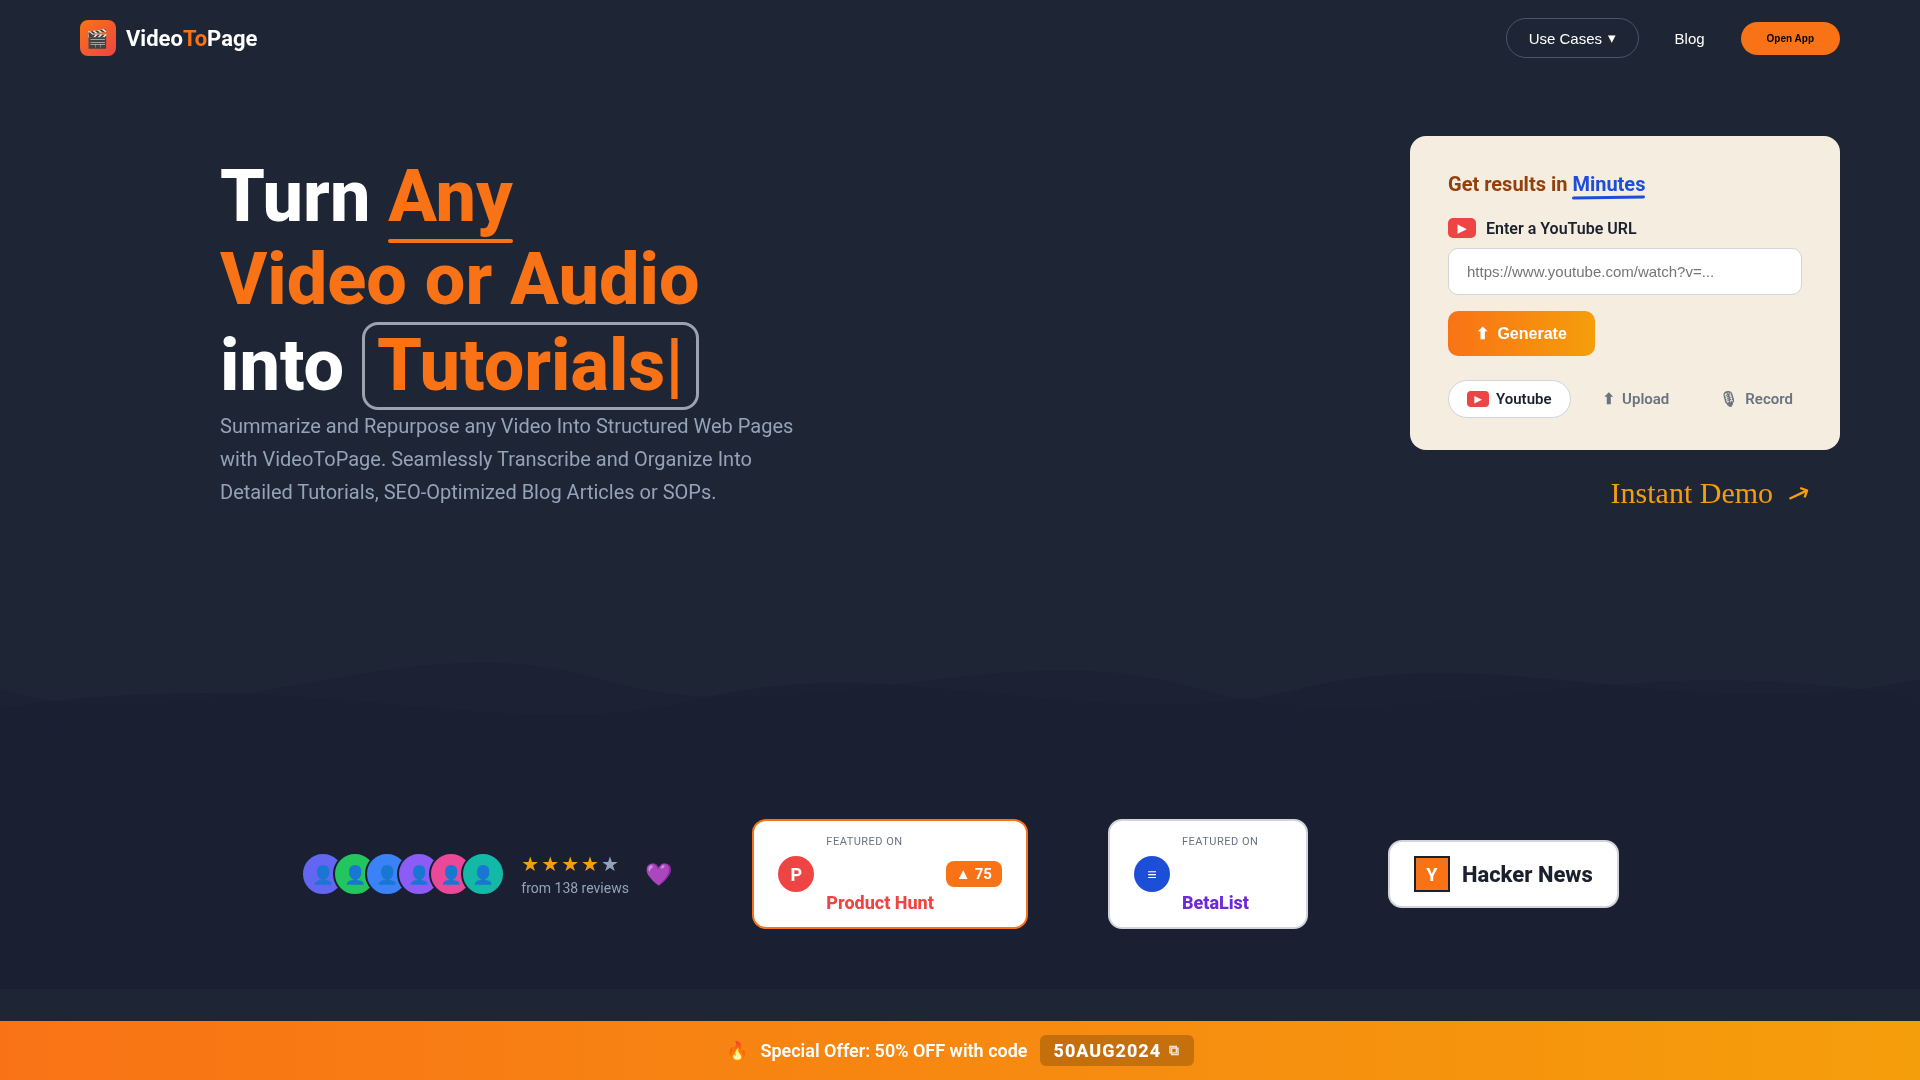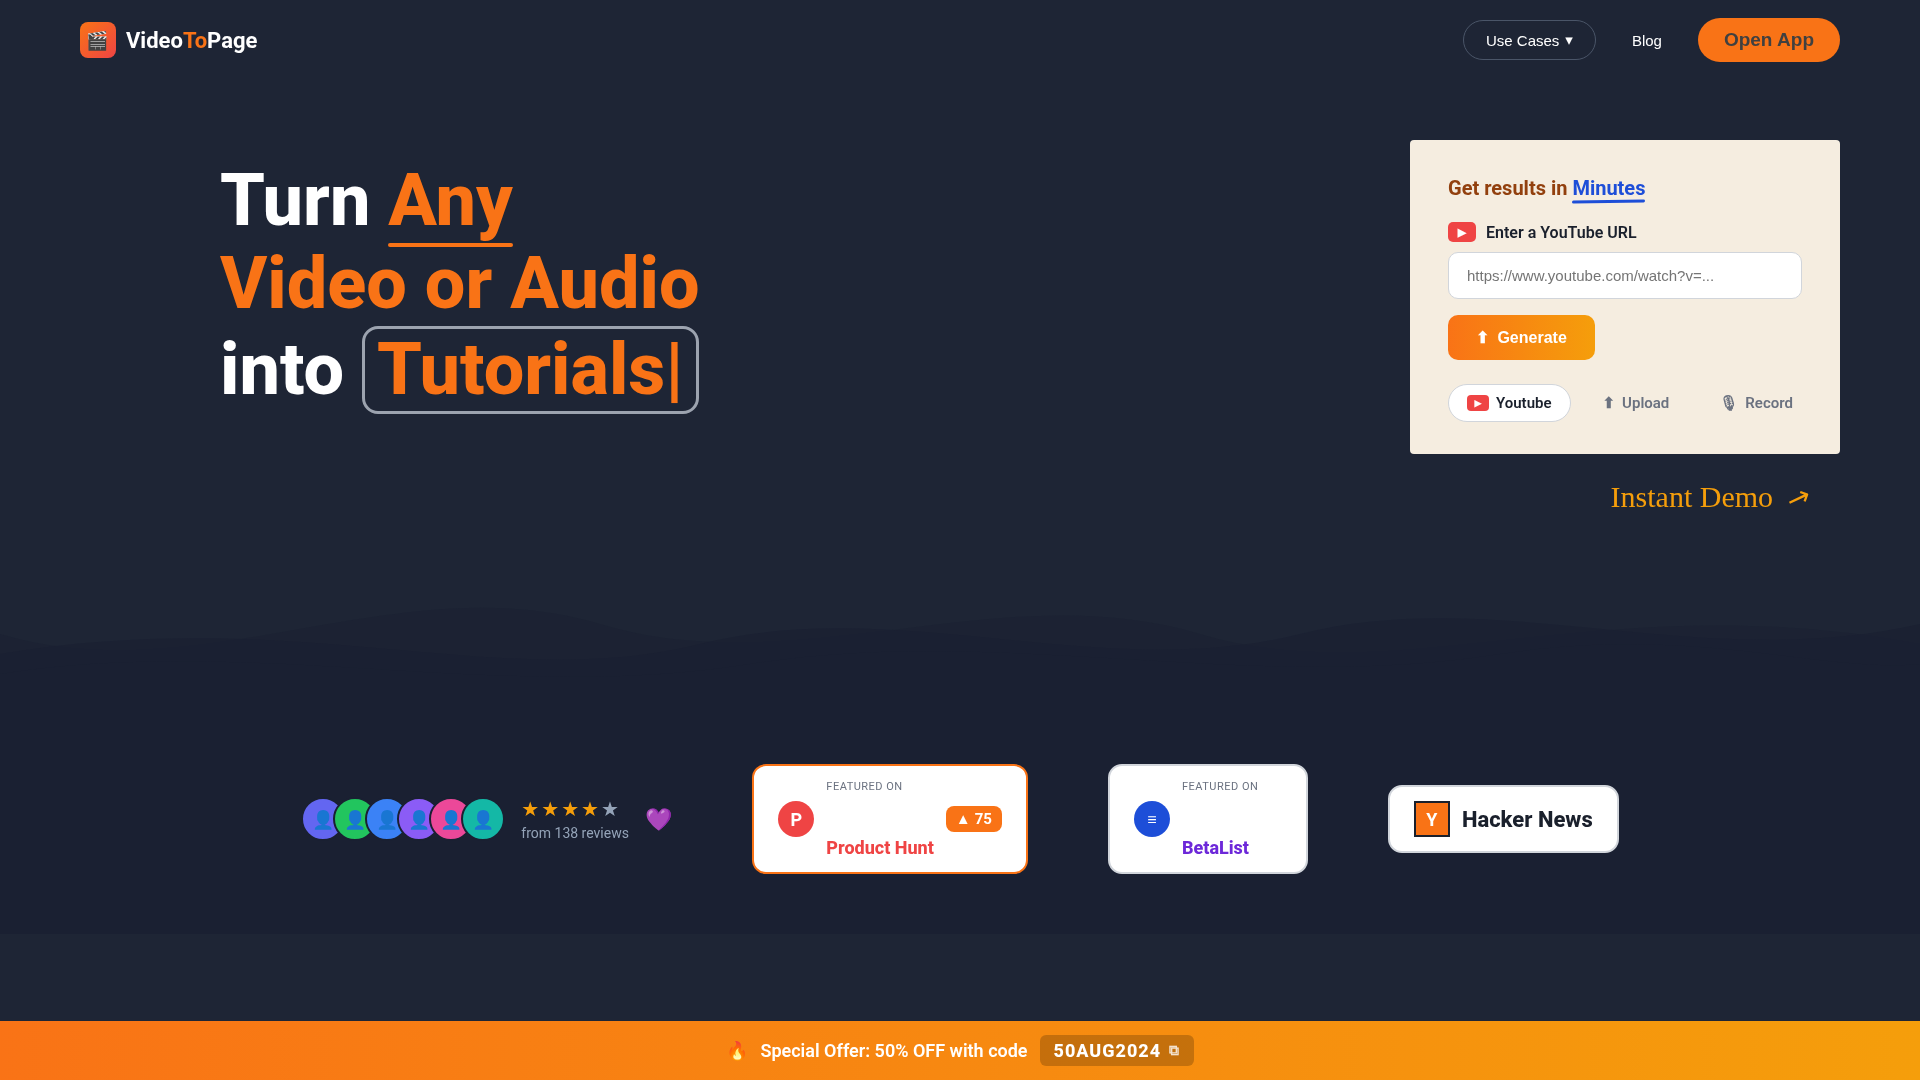--- a/index.html
+++ b/index.html
@@ -65,22 +65,22 @@
       background: transparent;
       color: #fff;
       font-size: 15px;
       cursor: pointer;
     }
     .btn-open-app {
       padding: 11px 26px;
       background: #f97316;
       border: none;
       border-radius: 50px;
-      color: #404040;
-      font-size: 19px;
+      color: #000000;
+      font-size: 10px;
       font-weight: 600;
       cursor: pointer;
     }
 
     
     .hero {
       display: flex;
       align-items: flex-start;
       justify-content: space-between;
       padding: 60px 80px 0 220px;
@@ -122,21 +122,21 @@
     .hero-desc {
       font-size: 20px;
       color: #94a3b8;
       line-height: 1.65;
       max-width: 600px;
     }
 
     
     .hero-card {
       background: #f5ede0;
-      border-radius: 4px;
+      border-radius: 16px;
       padding: 36px 38px 32px;
       width: 430px;
       min-width: 400px;
       position: relative;
     }
     .card-title {
       font-size: 20px;
       font-weight: 700;
       color: #92400e;
       margin-bottom: 22px;
@@ -437,20 +437,21 @@
   </div>
 </nav>
 
 <section class="hero">
   <div class="hero-left">
     <h1 class="hero-headline">
       <span class="white">Turn </span><span class="orange any-underline">Any</span><br>
       <span class="orange">Video or Audio</span><br>
       <span class="white">into </span><span class="tutorials-box">Tutorials|</span>
     </h1>
+    <p class="hero-desc">Summarize and Repurpose any Video Into Structured Web Pages with VideoToPage. Seamlessly Transcribe and Organize Into Detailed Tutorials, SEO-Optimized Blog Articles or SOPs.</p>
   </div>
 
   <div class="hero-card">
     <div class="card-title">
       <span>Get results in </span><span class="minutes">Minutes</span>
     </div>
 
     <div class="url-label">
       <div class="yt-icon">▶</div>
       <span>Enter a YouTube URL</span>

